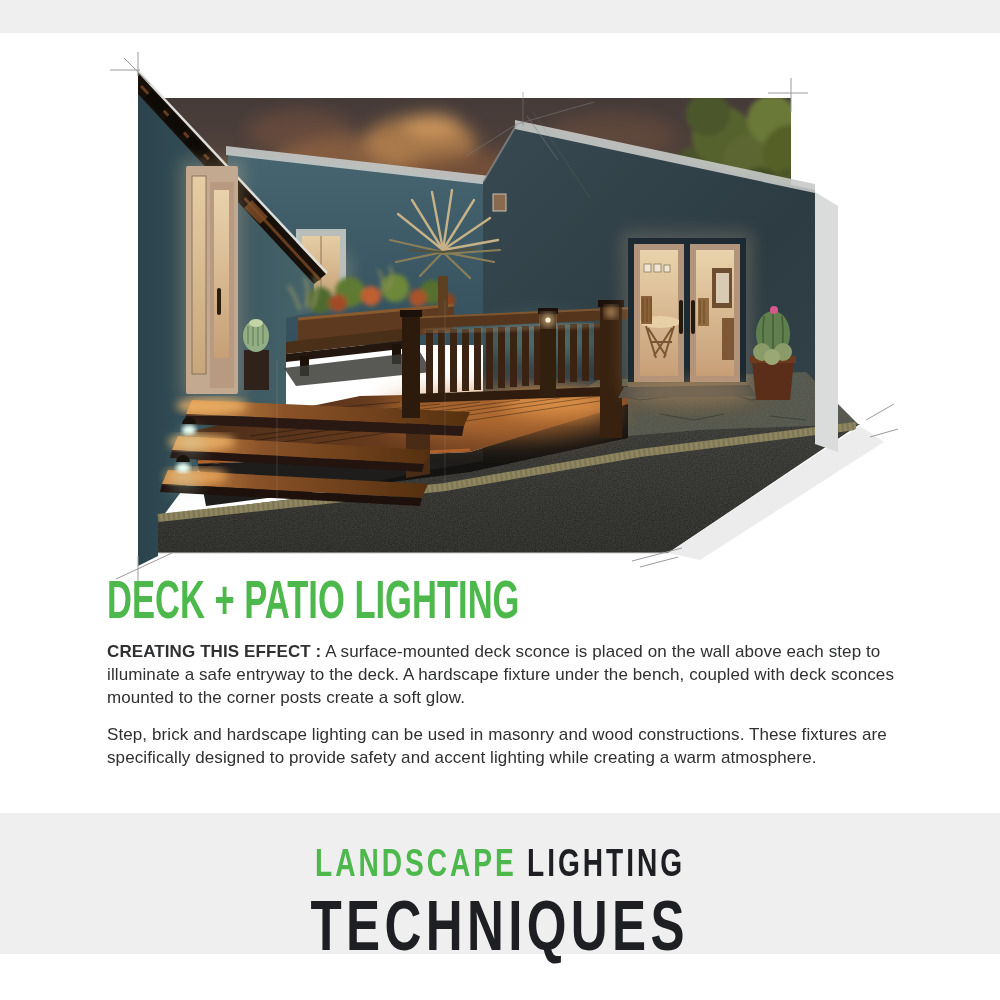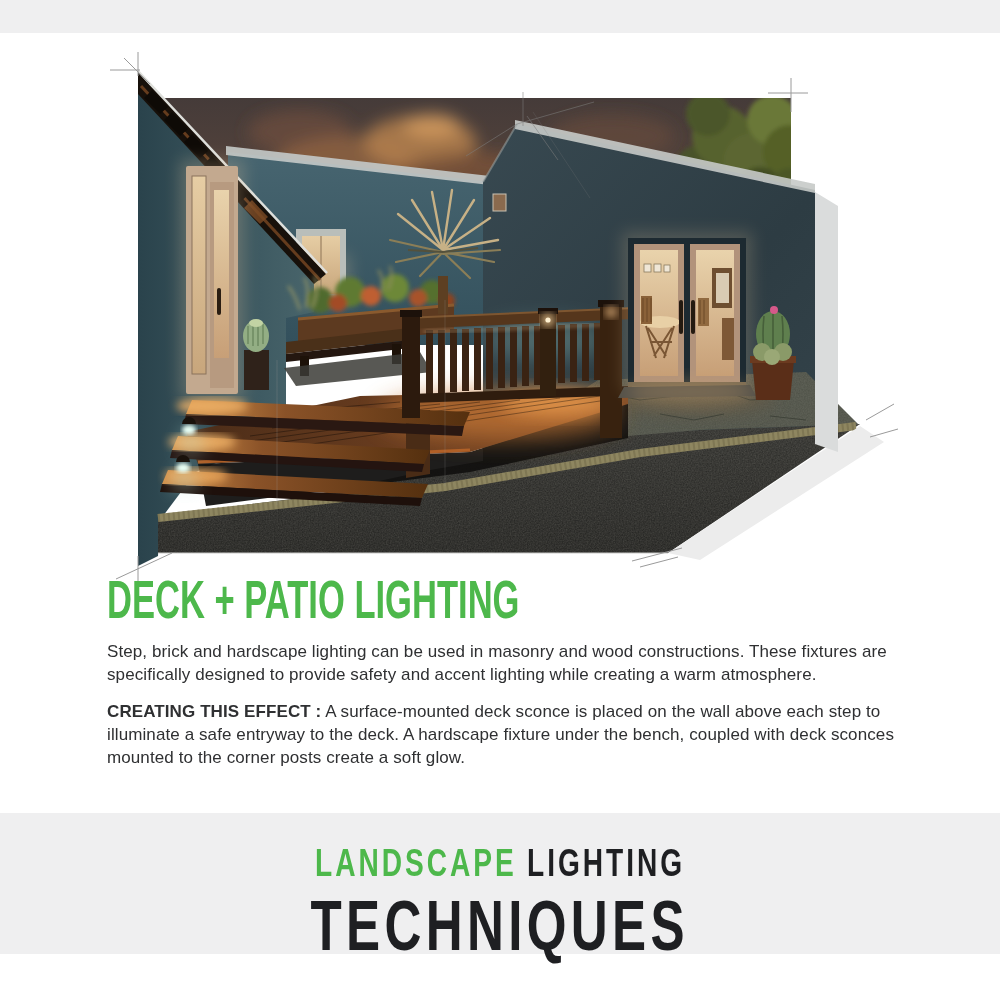--- a/index.html
+++ b/index.html
@@ -371,22 +371,22 @@
       <line x1="116" y1="579" x2="172" y2="553"></line>
           <line x1="138" y1="556" x2="138" y2="581"></line>
       <line x1="277" y1="360" x2="277" y2="505" opacity="0.25"></line>
       <line x1="445" y1="300" x2="445" y2="486" opacity="0.2"></line>
     </g>
   </svg>
   </div>
 
   <div class="content">
     <h1 class="headline">DECK + PATIO LIGHTING</h1>
+    <p class="para second"><span class="lead">CREATING THIS EFFECT :</span><span> A surface-mounted deck sconce is placed on the wall above each step to illuminate a safe entryway to the deck. A hardscape fixture under the bench, coupled with deck sconces mounted to the corner posts create a soft glow.</span></p>
     <p class="para first">Step, brick and hardscape lighting can be used in masonry and wood constructions. These fixtures are specifically designed to provide safety and accent lighting while creating a warm atmosphere.</p>
-    <p class="para second"><span class="lead">CREATING THIS EFFECT :</span><span> A surface-mounted deck sconce is placed on the wall above each step to illuminate a safe entryway to the deck. A hardscape fixture under the bench, coupled with deck sconces mounted to the corner posts create a soft glow.</span></p>
   </div>
 
   <div class="footer">
     <div class="brandline">
       <span class="green">LANDSCAPE</span>
       <span class="dark">LIGHTING</span>
     </div>
     <div class="brandtitle">TECHNIQUES</div>
   </div>
 </div>

